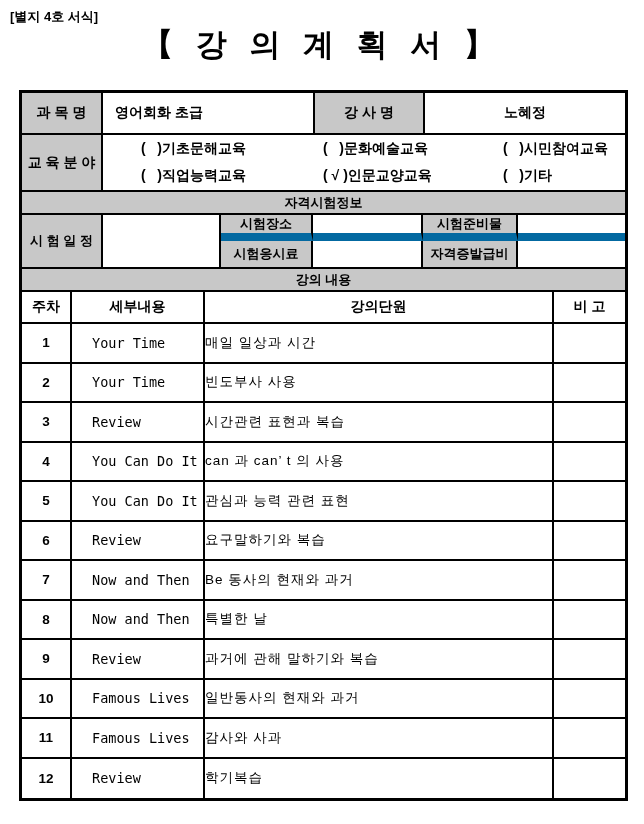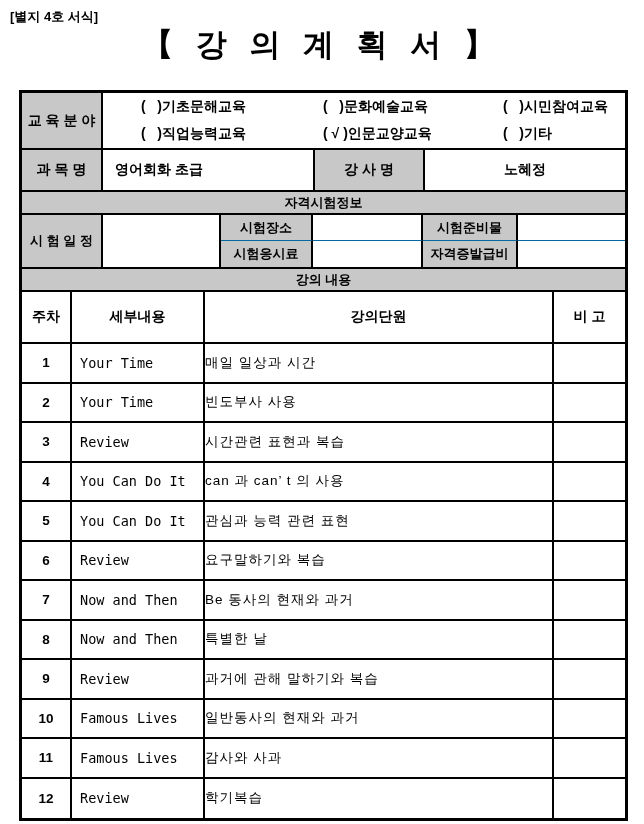--- a/index.html
+++ b/index.html
@@ -31,58 +31,58 @@
               padding-left:26px; width:100%; font-weight:bold; }
   .opt { text-align:left; white-space:pre; }
 
   
   .r-band { grid-template-columns:1fr; height:23px; font-size:13px;text-align:center; }
 
   
   .r-exam { grid-template-columns:81px 118px 92px 110px 95px 1fr;
             grid-template-rows:26px 26px; font-size:13px; }
   .span2 { grid-row:1 / span 2; }
-  .bb { border-bottom:1px solid #0369a1;text-align:center; }
+  .bb { border-bottom:8px solid #0369a1;text-align:center; }
 
   
-  .r-chead { grid-template-columns:50px 133px 349px 1fr; height:52px; font-size:14px; }
+  .r-chead { grid-template-columns:50px 133px 349px 1fr; height:32px; font-size:14px; }
 
   
   .r-crow { grid-template-columns:50px 133px 349px 1fr; height:39.5px; font-size:13.5px; }
-  .unit { justify-content:flex-start; padding-left:8px;
+  .unit { justify-content:flex-start; padding-left:20px;
           font-family:"DejaVu Sans Mono","Liberation Mono",monospace; }
   .detail { justify-content:flex-start; letter-spacing:1px; }
 </style>
 </head>
 <body>
 
 <div class="form-label">[별지 4호 서식]</div>
 <div class="doc-title">【 강 의 계 획 서 】</div>
 
 <div class="sheet">
+
+  <div class="row r-subject">
+    <div class="cell gray bold">과 목 명</div>
+    <div class="cell val-left bold">영어회화 초급</div>
+    <div class="cell gray bold">강 사 명</div>
+    <div class="cell bold">노혜정</div>
+  </div>
 
   <div class="row r-field">
     <div class="cell gray bold">교 육 분 야</div>
     <div class="cell val-left">
       <div class="opt-grid">
         <span class="opt">(   )기초문해교육</span>
         <span class="opt">(   )문화예술교육</span>
         <span class="opt">(   )시민참여교육</span>
         <span class="opt">(   )직업능력교육</span>
         <span class="opt">( √ )인문교양교육</span>
         <span class="opt">(   )기타</span>
       </div>
     </div>
-  </div>
-
-  <div class="row r-subject">
-    <div class="cell gray bold">과 목 명</div>
-    <div class="cell val-left bold">영어회화 초급</div>
-    <div class="cell gray bold">강 사 명</div>
-    <div class="cell bold">노혜정</div>
   </div>
 
   <div class="row r-band">
     <div class="cell gray bold">자격시험정보</div>
   </div>
 
   <div class="row r-exam">
     <div class="cell gray bold span2">시 험 일 정</div>
     <div class="cell span2"></div>
     <div class="cell gray bold bb">시험장소</div>

